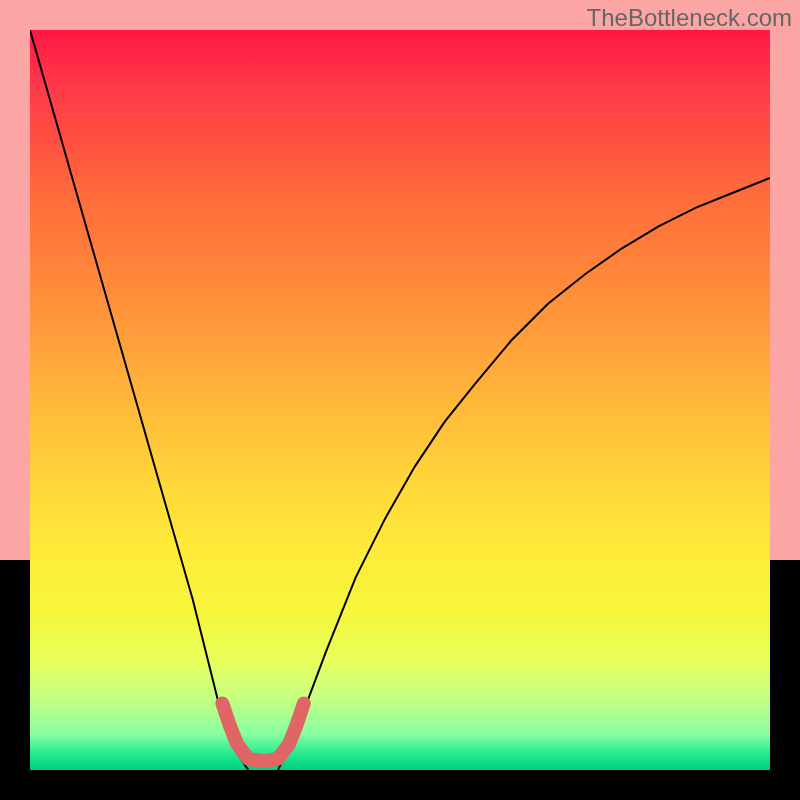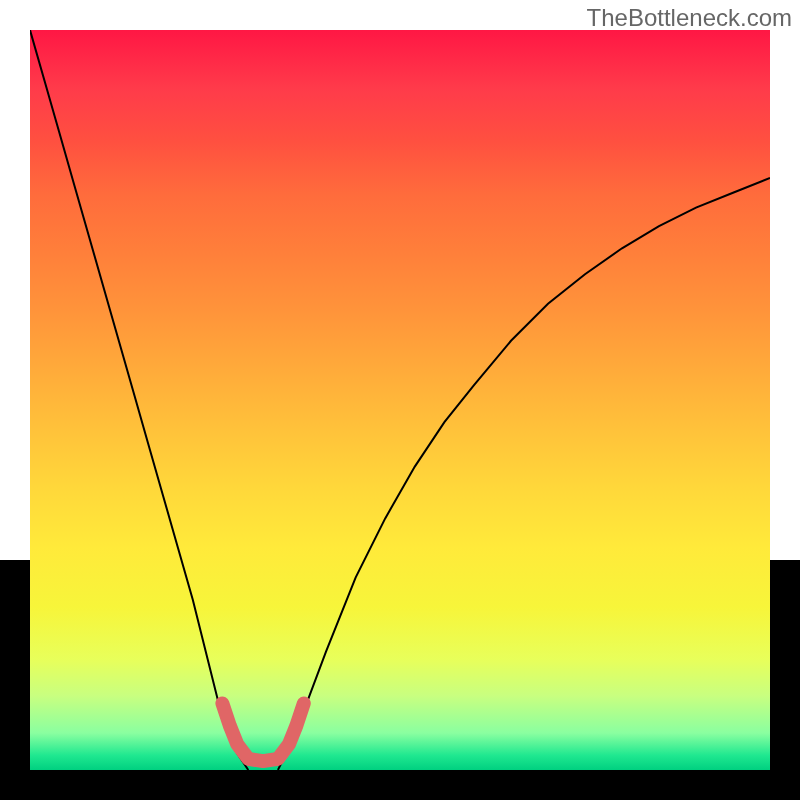--- a/index.html
+++ b/index.html
@@ -1,21 +1,21 @@
 <!DOCTYPE html>
 <html><head>
 <meta charset="utf-8">
 <style>
   * { margin: 0; padding: 0; box-sizing: border-box; }
   html, body { width: 800px; height: 800px; overflow: hidden; background: #000; }
   .container {
     width: 800px;
     height: 560px;
     position: relative;
-    background: #ffffff;
+    background: #fca5a5;
   }
   .watermark {
     position: absolute;
     top: 4px;
     right: 8px;
     color: #666;
     font-family: Arial, sans-serif;
     font-size: 24px;
     font-weight: 500;
     z-index: 10;

